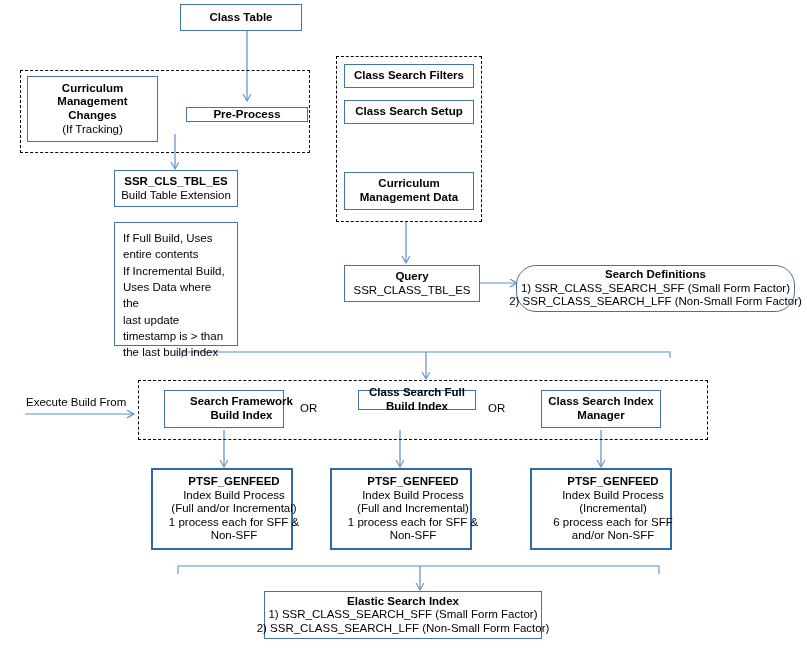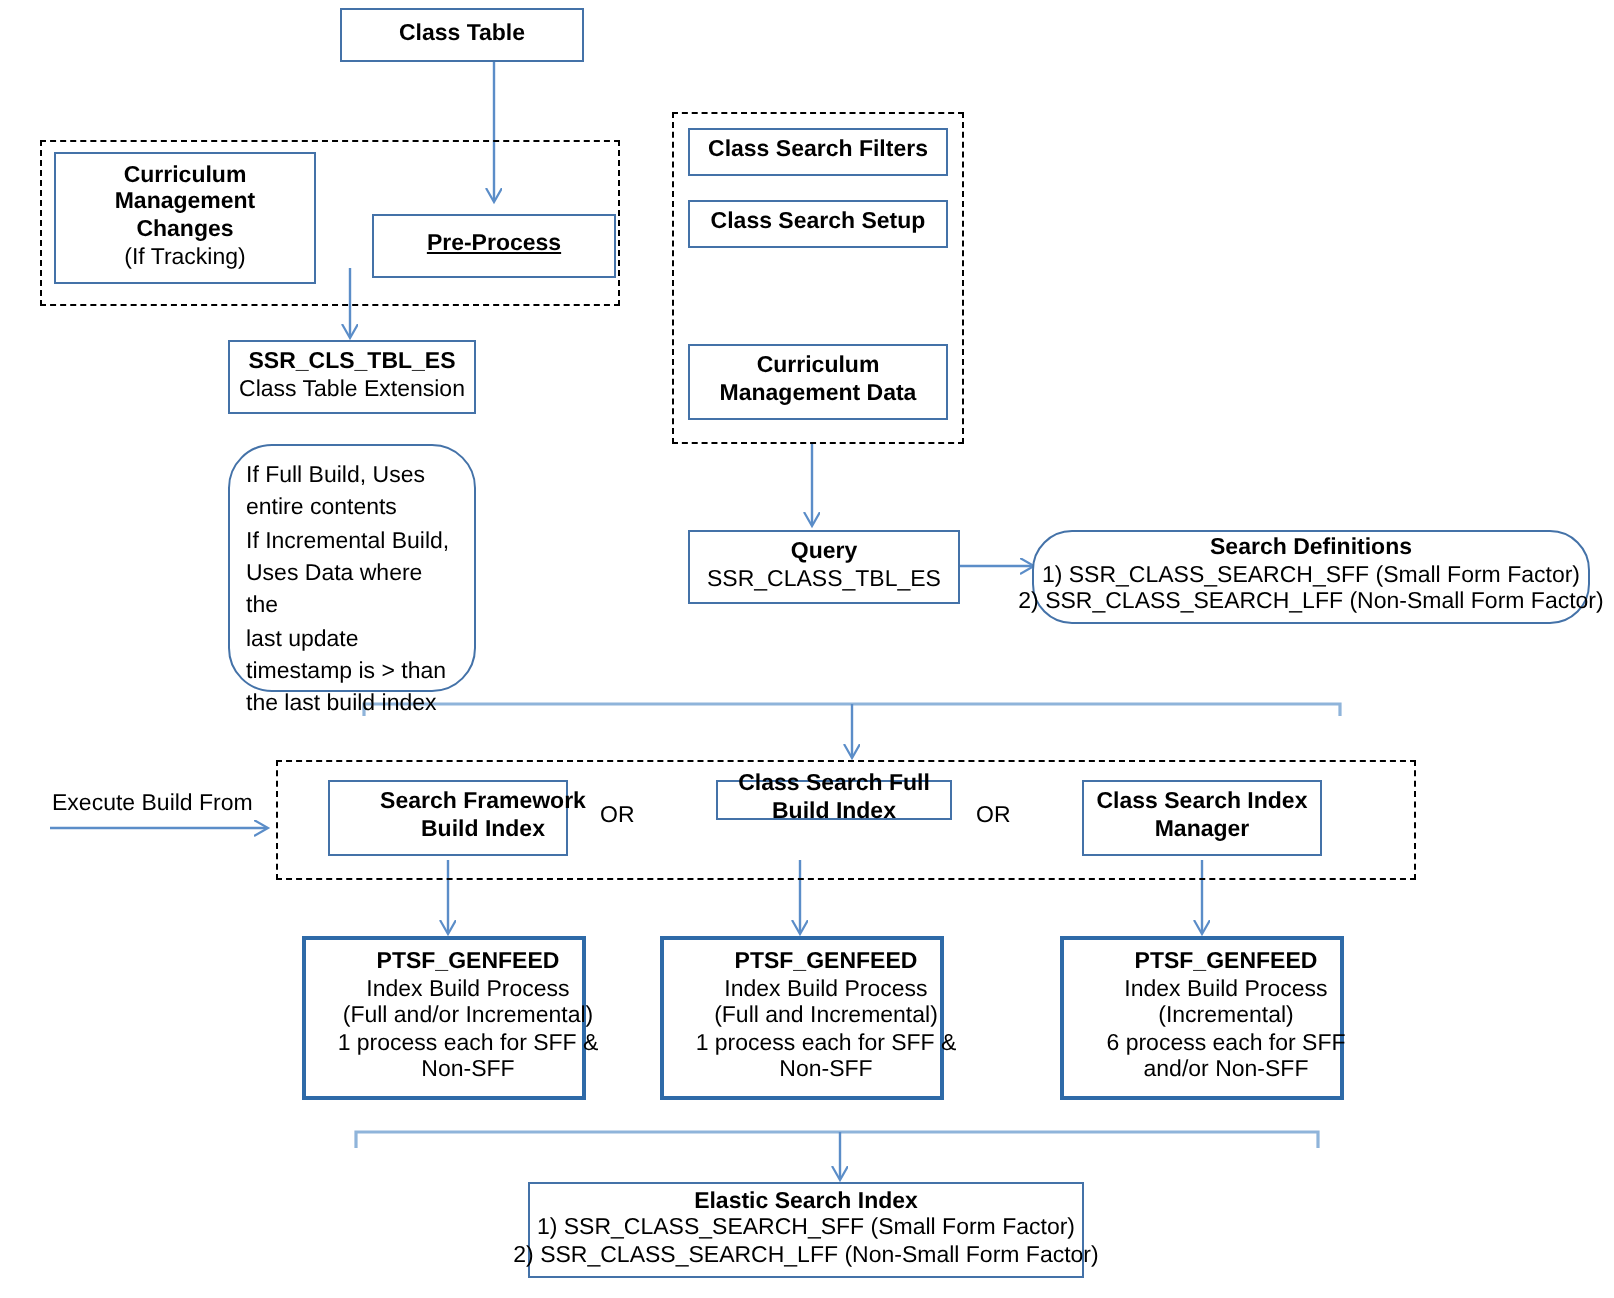--- a/index.html
+++ b/index.html
@@ -115,43 +115,43 @@
     <line x1="25" y1="414" x2="133" y2="414" stroke="#5b8dc8" stroke-width="1.2" marker-end="url(#arrow)"></line>
 
     <line x1="224" y1="430" x2="224" y2="466" stroke="#5b8dc8" stroke-width="1.2" marker-end="url(#arrow)"></line>
     <line x1="400" y1="430" x2="400" y2="466" stroke="#5b8dc8" stroke-width="1.2" marker-end="url(#arrow)"></line>
     <line x1="601" y1="430" x2="601" y2="466" stroke="#5b8dc8" stroke-width="1.2" marker-end="url(#arrow)"></line>
 
     <path d="M178,574 L178,566 L659,566 L659,574" fill="none" stroke="#8fb4da" stroke-width="1.6"></path>
     <line x1="420" y1="566" x2="420" y2="589" stroke="#5b8dc8" stroke-width="1.2" marker-end="url(#arrow)"></line>
   </svg>
 
-  <div class="box" style="left:170px; top:4px; width:122px; height:27px;">
+  <div class="box" style="left:180px; top:4px; width:122px; height:27px;">
     <span class="ttl ln" id="n-class-table">Class Table</span>
   </div>
 
   <div class="dgroup" style="left:20px; top:70px; width:290px; height:83px;"></div>
 
   <div class="box" style="left:27px; top:76px; width:131px; height:66px;">
     <span class="ttl ln" id="n-cmc1">Curriculum</span>
     <span class="ttl ln" id="n-cmc2">Management</span>
     <span class="ttl ln" id="n-cmc3">Changes</span>
     <span class="ln" id="n-cmc4">(If Tracking)</span>
   </div>
 
-  <div class="box" style="left:186px; top:107px; width:122px; height:32px;text-decoration:underline;">
+  <div class="box" style="left:186px; top:107px; width:122px; height:15px;">
     <span class="ttl ln" id="n-preproc">Pre-Process</span>
   </div>
 
   <div class="box" style="left:114px; top:170px; width:124px; height:37px;">
     <span class="ttl ln" id="n-cte-t">SSR_CLS_TBL_ES</span>
-    <span class="ln" id="n-cte-s">Class Table Extension</span>
-  </div>
-
-  <div class="box leftal" style="left:114px; top:222px; width:124px; height:124px;border-radius:22px;">
+    <span class="ln" id="n-cte-s">Build Table Extension</span>
+  </div>
+
+  <div class="box leftal" style="left:114px; top:222px; width:124px; height:124px;">
     <span class="ln" id="n-bn1">If Full Build, Uses</span>
     <span class="ln" id="n-bn2">entire contents</span>
     <span class="spacer-ln"></span>
     <span class="ln" id="n-bn3">If Incremental Build,</span>
     <span class="ln" id="n-bn4">Uses Data where the</span>
     <span class="ln" id="n-bn5">last update</span>
     <span class="ln" id="n-bn6">timestamp is &gt; than</span>
     <span class="ln" id="n-bn7">the last build index</span>
   </div>
 

